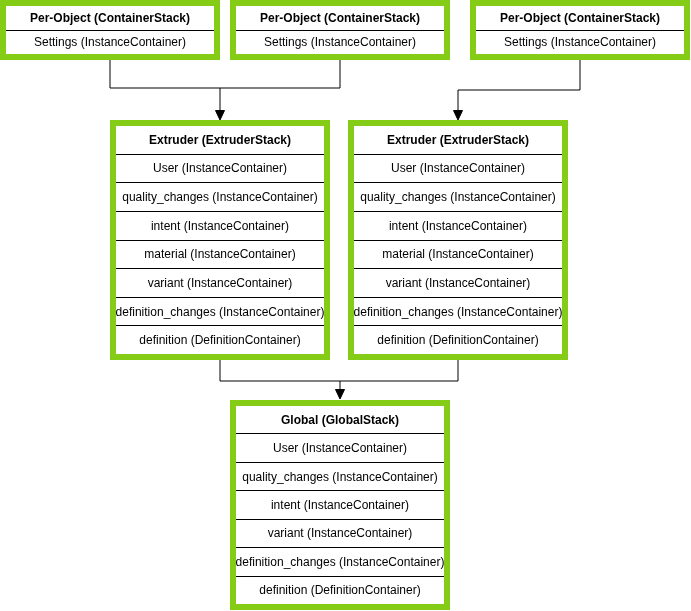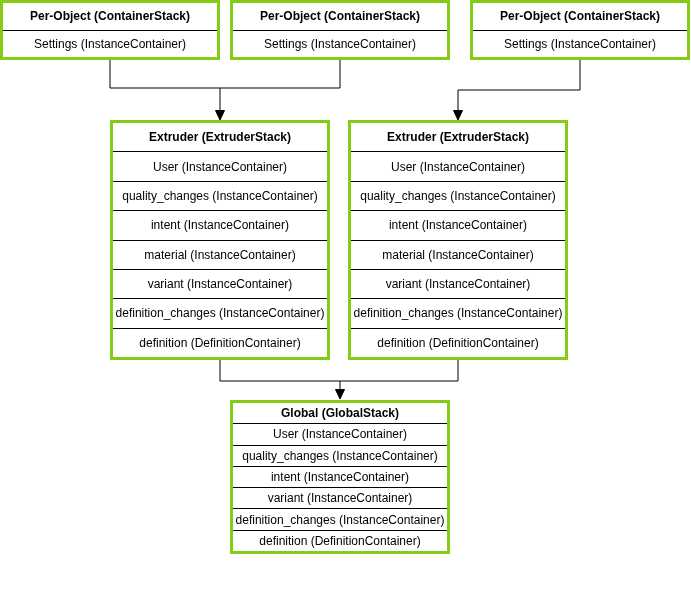--- a/index.html
+++ b/index.html
@@ -10,21 +10,21 @@
     position: relative;
     width: 691px;
     height: 611px;
     background: #ffffff;
     overflow: hidden;
   }
 
   .stack {
     position: absolute;
     background: #ffffff;
-    border: 3px solid #84cc16;
+    border: 6px solid #84cc16;
     display: flex;
     flex-direction: column;
   }
 
   .cell {
     flex: 1 1 0;
     display: flex;
     align-items: center;
     justify-content: center;
     font-size: 12px;
@@ -37,21 +37,21 @@
   }
   .cell:first-child { border-top: none; }
   .cell.header { font-weight: bold; }
 
   
   #node-0 { left: 0px;   top: 0px;   width: 220px; height: 60px; }
   #node-1 { left: 230px; top: 0px;   width: 220px; height: 60px; }
   #node-2 { left: 470px; top: 0px;   width: 220px; height: 60px; }
   #node-3 { left: 110px; top: 120px; width: 220px; height: 240px; }
   #node-4 { left: 348px; top: 120px; width: 220px; height: 240px; }
-  #node-5 { left: 230px; top: 400px; width: 220px; height: 154px; }
+  #node-5 { left: 230px; top: 400px; width: 220px; height: 210px; }
 
   svg.connectors {
     position: absolute;
     left: 0; top: 0;
     width: 691px;
     height: 611px;
     pointer-events: none;
   }
   svg.connectors path.wire {
     fill: none;

